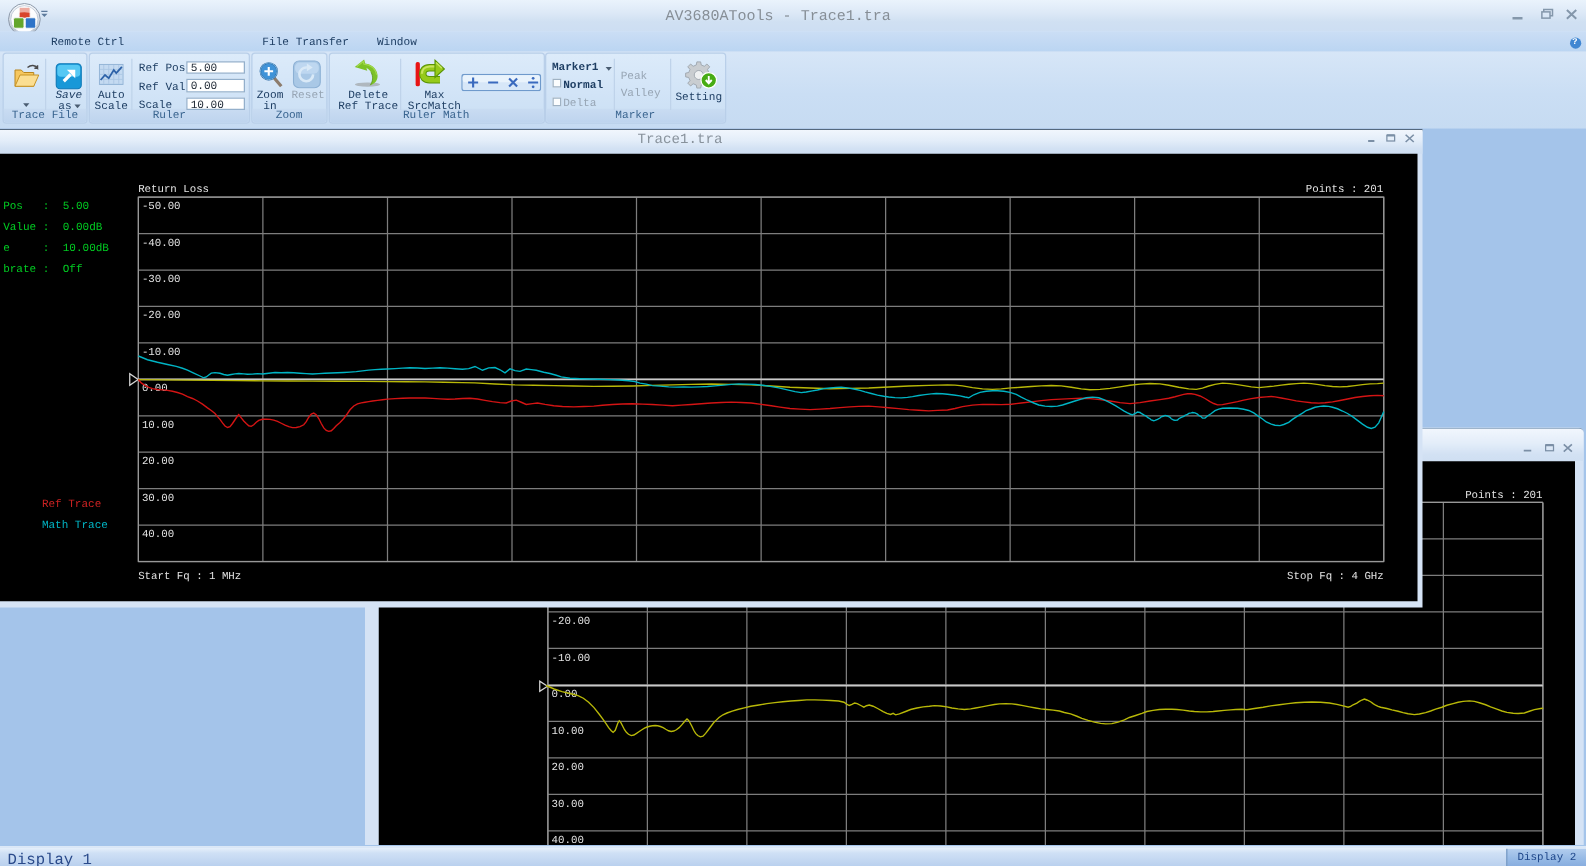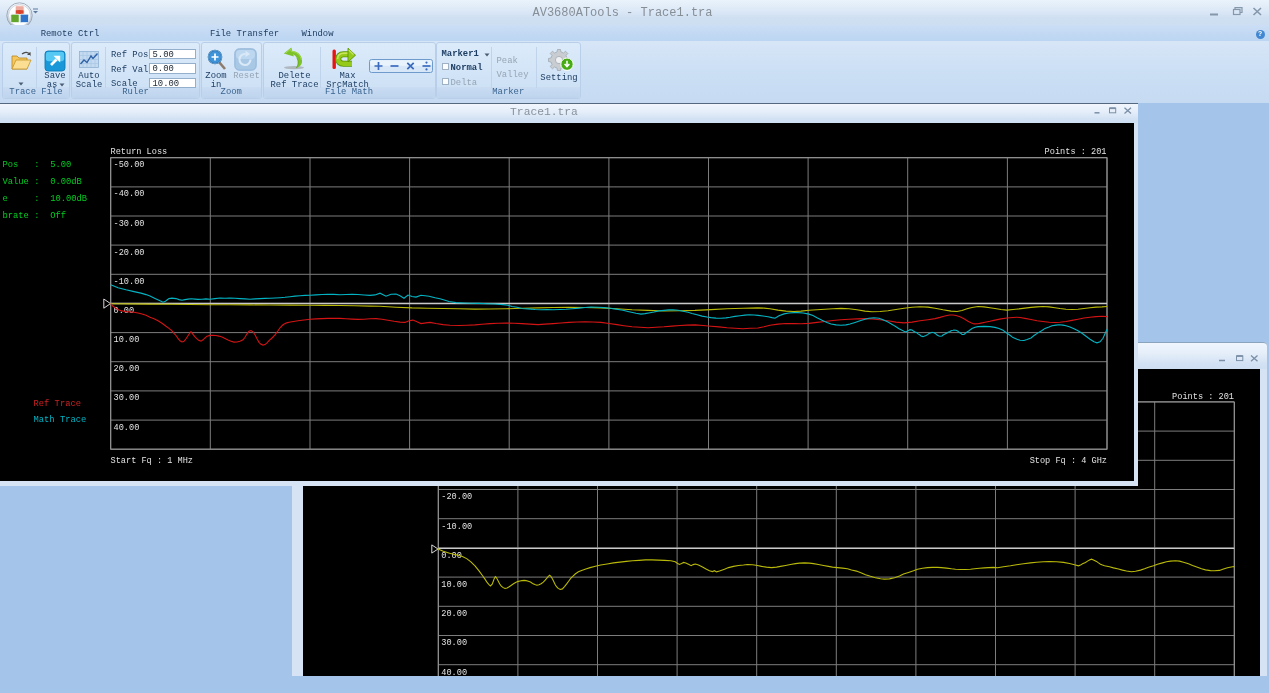--- a/index.html
+++ b/index.html
@@ -96,21 +96,21 @@
       <svg class="abs" style="left:15px;top:39px" width="6" height="4" viewBox="0 0 6 4">
           <path d="M0.5 0.5 L5.5 0.5 L3 3.5 Z" fill="#4a5d72"></path>
         </svg>
       <svg class="abs" style="left:41px;top:7px" width="23" height="22" viewBox="0 0 23 22">
         <rect x="1" y="1" width="20" height="20" rx="3" fill="#1898d8"></rect>
         <rect x="1.8" y="1.8" width="18.4" height="9.5" rx="3" fill="#55c8f4"></rect>
         <rect x="1" y="1" width="20" height="20" rx="3" fill="none" stroke="#0f7ab8" stroke-width="0.9"></rect>
         <path d="M7 15 L12.5 9.5" fill="none" stroke="#ffffff" stroke-width="2.6"></path>
         <path d="M9.5 5.8 L16.2 5.8 L16.2 12.5 L13.8 10.1 L11.9 8.2 Z" fill="#ffffff"></path>
       </svg>
-      <div class="abs btxt" style="left:35px;top:29px;width:34px;">Save</div>
+      <div class="abs btxt" style="left:35px;top:29px;width:34px;font-style:italic;">Save</div>
       <div class="abs btxt" style="left:35px;top:38px;width:28px;">as</div>
       <svg class="abs" style="left:56px;top:40px" width="6" height="4" viewBox="0 0 6 4">
           <path d="M0.5 0.5 L5.5 0.5 L3 3.5 Z" fill="#4a5d72"></path>
         </svg>
     </div>
 
     <div class="abs panel" style="left:71px;width:129px;">
       <div class="abs plabel">Ruler</div>
       <div class="abs vsep" style="left:33px;top:4px;height:41px;"></div>
       <svg class="abs" style="left:7px;top:8px" width="20" height="17" viewBox="0 0 20 17">
@@ -141,21 +141,21 @@
       <svg class="abs" style="left:32px;top:5px" width="23" height="23" viewBox="0 0 23 23">
         <rect x="0.8" y="0.8" width="21.4" height="21.4" rx="4.5" fill="#a9c8e6" stroke="#8cb0d4" stroke-width="0.9"></rect>
         <rect x="2" y="2" width="19" height="9" rx="4" fill="#c3dbf2" opacity="0.8"></rect>
         <path d="M16.5 11.5 A5.5 5.5 0 1 1 11.5 6" fill="none" stroke="#d9e9f7" stroke-width="2.1"></path>
         <path d="M11.5 2.8 L11.5 9 L16.2 6 Z" fill="#d9e9f7"></path>
       </svg>
       <div class="abs btxt gray" style="left:29px;top:29px;width:32px;">Reset</div>
     </div>
 
     <div class="abs panel" style="left:262.5px;width:173px;">
-      <div class="abs plabel">File Math</div>
+      <div class="abs plabel">Ruler Math</div>
       <div class="abs vsep" style="left:56px;top:4px;height:41px;"></div>
       <svg class="abs" style="left:19.5px;top:4.5px" width="24" height="24" viewBox="0 0 24 24">
         <ellipse cx="11" cy="20.6" rx="10" ry="1.7" fill="#8a8a86" opacity="0.5"></ellipse>
         <path d="M0.8 6.5 L8.3 0.6 L10.8 9.6 Z" fill="#7cc228"></path>
         <path d="M7.2 3.8 C13.5 3.5 18.5 7.5 19 13 C19.4 16.8 17.5 19.8 13.2 21.2 C15.3 18.2 15.8 14.2 13.8 10.8 C12.4 8.4 10.4 7.1 8.2 6.8 Z" fill="#7cc228"></path>
         <path d="M2.5 6.2 L7.6 2.2 L8.2 4.4 C14 4.6 17.8 8.5 18.3 12.8" fill="none" stroke="#a8dc54" stroke-width="1" opacity="0.85"></path>
         <path d="M13.2 21.2 C15.3 18.2 15.8 14.2 13.8 10.8" fill="none" stroke="#4e8c10" stroke-width="0.7" opacity="0.8"></path>
       </svg>
       <div class="abs btxt" style="left:0px;top:29px;width:62px;">Delete</div>
       <div class="abs btxt" style="left:0px;top:38px;width:62px;">Ref Trace</div>
@@ -295,13 +295,17 @@
             <text x="33.5" y="422" font-size="8.8" fill="#00b4c4" font-family="Liberation Mono,monospace">Math Trace</text>
             <path d="M103.8 298.7 L103.8 307.9 L110.5 303.3 Z" fill="#000" stroke="#d8d8d8" stroke-width="1"></path>
             <polyline points="110.7,303.4 130,303.6 150,303.8 170,304.0 190,304.2 210,304.4 230,304.5 250,304.6 270,304.7 290,304.8 310,305.0 325,305.1 340,305.2 355,305.5 370,305.8 380,306.0 396,306.9 412,307.6 427,307.9 443,308.2 459,308.5 475,308.8 490,308.7 506,308.5 522,308.0 538,307.6 553,307.2 569,306.9 585,307.2 601,307.6 617,308.5 632,309.5 648,310.1 664,310.7 680,310.4 695,310.1 711,309.3 727,308.5 743,308.0 758,307.6 764,307.8 770,308.4 778,309.8 786,310.8 794,311.2 801,310.8 809,310 817,309.5 825,308.9 833,308.4 841,308.1 849,308.4 857,309.5 865,310.8 872,311.5 880,311.2 888,310.4 896,309.2 904,307.9 912,307 920,306.5 928,306.8 935,307.9 943,309.5 951,310.8 957,311.2 962,310.2 967,308.5 972,307.2 978,306.2 984,306.6 990,307.4 995,308.2 1001,309.2 1007,309.8 1013,309.2 1019,308.6 1025,307.8 1031,307.1 1037,306.6 1043,306.2 1049,306.6 1055,307.4 1060,308.2 1066,308.9 1072,309.2 1078,308.9 1084,308.2 1090,307.4 1096,306.8 1102,306.6 1107,306.2" fill="none" stroke="#b8b808" stroke-width="1.1"></polyline>
             <polyline points="110.7,303.3 113,306 116,308 119,309.6 122,310.6 126,311.3 130,311.6 134,312 138,312.7 142,313.7 146,315 150,317 154,318.5 158,320.5 162,323 166,326 169,328.1 172,330.5 174,333 176,335.2 178,338 180,340.5 182,341.7 184,341 186,338.5 188,335.5 190,332.5 191,331.4 193,334 195,336.5 197,338.5 199,340.3 201,340.8 203,339.5 205,337.5 207,336 210,335.1 213,335.1 216,335.2 219,335.8 222,336.8 225,338.3 228,339.8 231,341 234,341.8 237,341.7 240,341 243,339.5 245,337 247,333.5 249,331 251,330.2 253,331.5 255,334.5 257,338.5 259,342 261,344 263,344.8 265,344.3 267,342.5 269,340.3 272,337.7 275,334.5 278,330.5 280,327.5 283,324.5 286,322.8 289,322 292,321.5 295,321 298,320.5 302,320 306,319.5 310,319 316,318.6 322,318.3 328,318.1 334,318 340,318.1 346,318.4 352,318.8 358,319.1 364,318.9 370,318.5 376,318.3 382,318.9 388,320 394,321 400,321.8 405,322.1 409,320.5 413,319.8 417,321.5 421,323.3 426,322.6 430,322.1 436,323.2 443,324.3 450,324.9 459,325.2 467,324.9 475,324.6 482,323.9 490,323.3 498,322.9 506,322.7 514,323 522,323.3 530,323.8 538,324.3 545,323.8 553,323.3 561,322.7 569,322.1 577,321.7 585,321.4 593,321.7 601,322.1 609,323.2 617,324.3 624,325.4 632,326.5 640,327 648,327.4 656,327 664,326.5 672,325.8 680,325.2 687,324.8 695,324.6 703,325.2 711,325.9 719,326.6 727,327.4 735,327.9 743,328.4 750,328 758,327.7 764,326.5 770,325 778,323.8 786,323.2 794,323.3 801,323.4 809,323.1 817,322.1 825,321.2 833,320.2 841,319.4 849,319 857,318.6 865,318.3 872,318.6 880,319.4 888,320.5 896,321.8 904,322.6 912,321.8 920,320.5 928,319.4 935,318.3 940,317.1 944,316 947,315.2 950,314.7 953,314.7 956,315.2 960,316.5 964,318.5 968,321 971,322.5 974,323.6 978,323.4 981,322.8 985,322 990,321 995,319.8 1001,318.6 1007,317.7 1013,317.2 1017,316.9 1020,317.2 1025,318.1 1031,319.2 1037,320.4 1043,321.2 1049,321.9 1055,322.2 1060,321.9 1066,321.2 1072,320.1 1078,318.9 1084,317.7 1090,316.9 1096,316.3 1102,316 1107,316.3" fill="none" stroke="#d41414" stroke-width="1.1"></polyline>
             <polyline points="110.7,284.5 118,287.5 126,289.5 134,291.3 141,292.8 146,294.3 150,295.8 155,298.2 160,300.5 163,301.9 165,301.3 167,299.7 169,298.2 172,297.8 176,298.3 179,299.3 182,299.9 185,299.3 188,298.8 191,298.5 195,298.8 198,299.1 202,299 206,298.6 210,298.9 215,298.3 220,297.7 225,297.9 230,297.7 235,297.9 240,298.3 245,298.6 250,298.9 255,298.6 260,298.3 265,298.1 270,297.9 275,297.7 280,297.4 285,297 290,296.4 295,295.8 300,295.4 305,295.1 310,294.9 316,294.6 322,294.2 328,293.9 334,294.1 340,294.5 346,294.2 352,293.9 358,294.2 364,294.7 370,295.1 375,294.6 380,292.9 386,295.9 391,294.0 396,293.7 400,295.5 404,298.0 408,294.8 412,296.2 416,296.8 421,294.9 425,295.4 429,295.9 435,297.5 440,298.5 445,299.9 449,301.2 456,302.3 464,302.7 471,302.9 479,303.1 487,303.4 495,303.7 503,304.3 508,305.0 512,306.2 517,307.0 522,308.2 528,308.6 535,309.2 541,309.4 547,309.3 553,309.4 560,309.2 566,308.9 572,308.4 579,307.8 585,307.2 591,306.8 598,307.0 604,307.3 610,307.9 616,308.8 623,310.0 629,311.4 636,313.0 641,313.8 645,313.3 650,312.4 654,311.7 659,310.6 664,310.1 669,309.6 673,309.5 678,310.0 683,310.9 688,312.0 692,313.2 697,314.5 702,315.8 707,316.7 711,317.3 716,317.8 721,318.0 726,317.6 730,317.0 735,316.1 740,315.4 745,314.8 749,314.5 754,314.7 758,315.1 763,315.7 768,316.4 772,317.3 775,317.9 779,315.5 784,313.6 789,312.7 794,312.3 798,312.3 803,312.7 808,313.6 813,315.2 817,317.4 822,319.9 827,322.1 831,323.7 836,324.6 841,324.9 846,324.6 850,323.7 855,322.1 860,320.5 865,319.0 869,317.9 874,317.4 879,317.9 883,319.4 888,321.8 893,324.6 896,326.5 899,328.4 902,330.0 904,330.9 906,331.6 907,330.9 909,330.0 910,329.3 912,329.7 913,330.4 915,331.6 917,332.5 918,333.6 920,334.7 921,335.7 923,336.3 924,336.0 926,335.2 928,334.1 929,333.1 931,332.5 932,332.0 934,332.5 936,333.6 937,334.7 939,335.7 940,336.0 942,335.7 943,334.7 945,333.6 947,332.8 948,332.0 950,331.2 951,330.4 953,330.0 954,329.7 956,330.0 958,330.9 959,332.0 961,333.1 962,334.2 964,334.2 966,332.5 969,330.5 972,328.2 975,327.0 978,326.3 984,326.1 990,326.3 995,327.1 999,328.1 1003,330.0 1006,332.2 1010,334.9 1013,337.3 1017,339.0 1020,339.9 1024,340.2 1027,339.3 1031,337.6 1034,335.2 1038,332.6 1042,330.2 1045,328.1 1049,326.7 1052,325.5 1056,324.8 1059,324.5 1063,324.8 1066,325.5 1070,326.7 1074,328.5 1078,330.5 1082,333.0 1086,336.0 1090,339.0 1094,341.5 1097,342.5 1100,341.5 1103,338.0 1105,333.5 1107,329.0" fill="none" stroke="#00b4c4" stroke-width="1.1"></polyline>
           </g>
         </svg>
       </div>
     </div>
   </div>
+  <div class="abs" id="statusbar">
+    <div class="abs" id="disp1">Display 1</div>
+    <div class="abs" id="disp2">Display 2</div>
+  </div>
 </div>
 
 </body></html>

